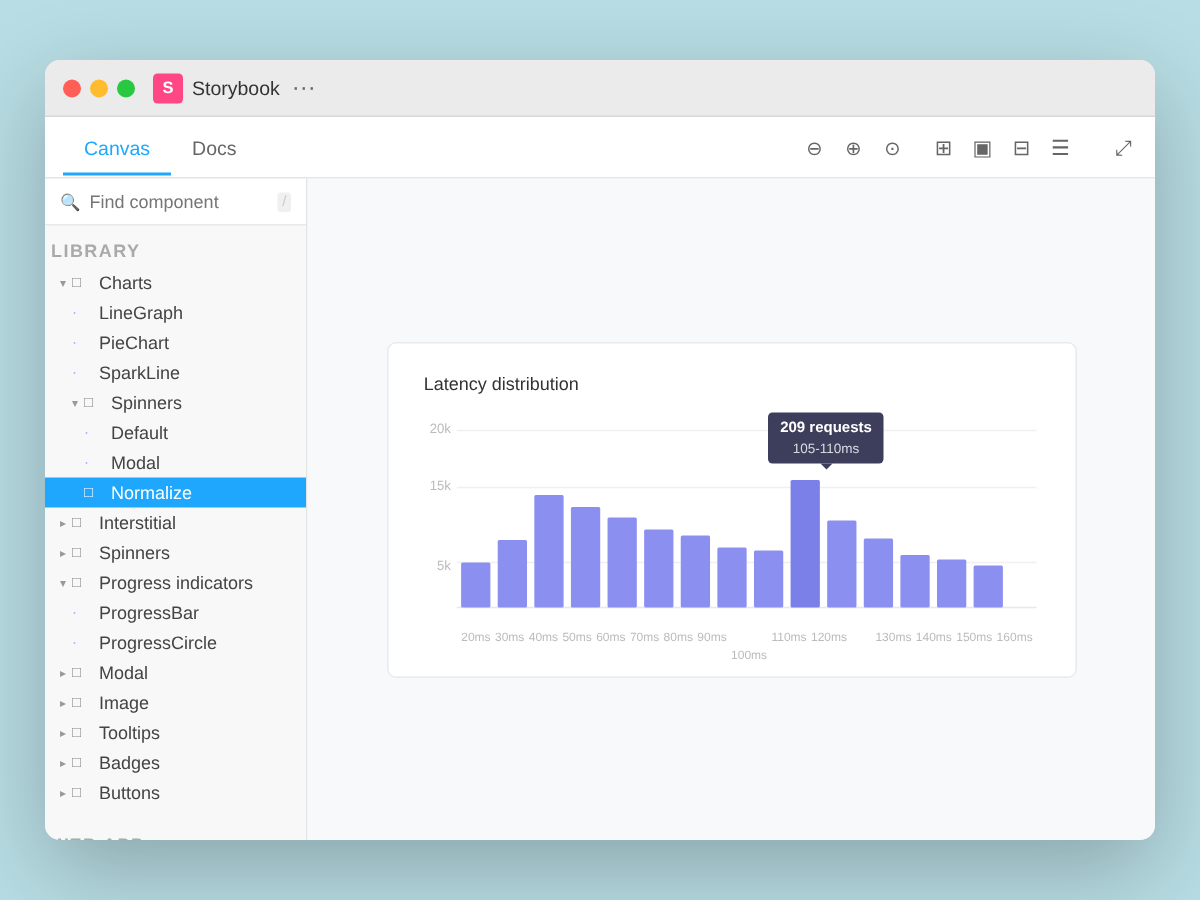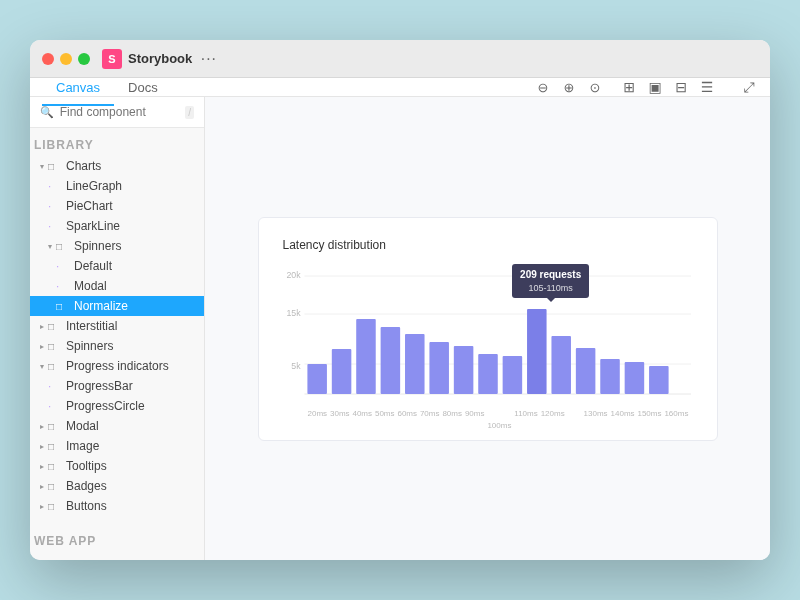--- a/index.html
+++ b/index.html
@@ -58,32 +58,32 @@
       border-radius: 3px;
       display: flex;
       align-items: center;
       justify-content: center;
       color: white;
       font-size: 11px;
       font-weight: bold;
     }
     .app-title {
       font-size: 13px;
-      font-weight: 700;
+      font-weight: 400;
       color: #333;
       text-align: center;
     }
     .menu-dots {
       font-size: 16px;
       color: #666;
       cursor: pointer;
       margin-right: auto;
     }
     .toolbar {
-      height: 19px;
+      height: 41px;
       background: white;
       border-bottom: 1px solid #e5e5e5;
       display: flex;
       align-items: center;
       padding: 0 12px;
       gap: 0;
       flex-shrink: 0;
     }
     .tab {
       padding: 0 14px;

